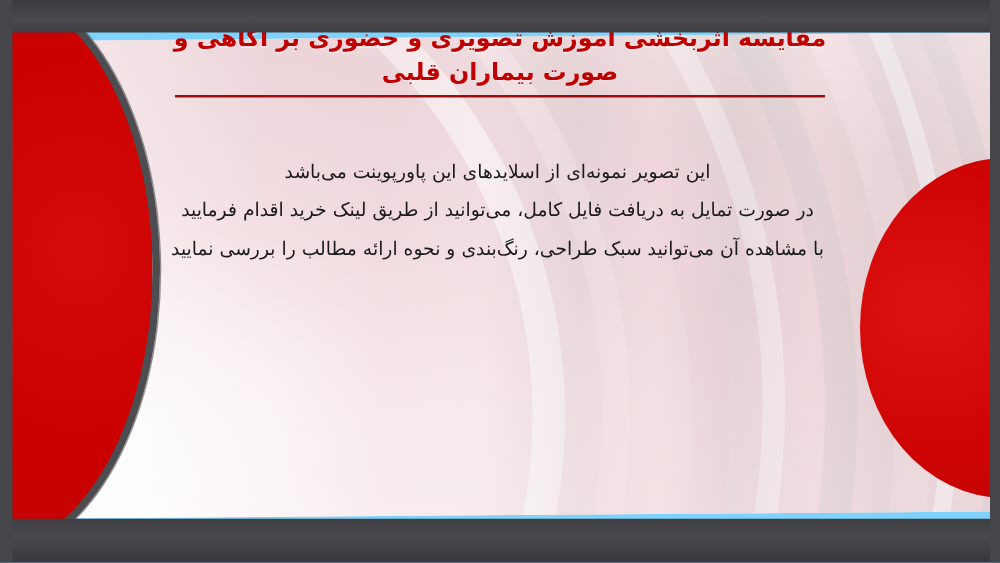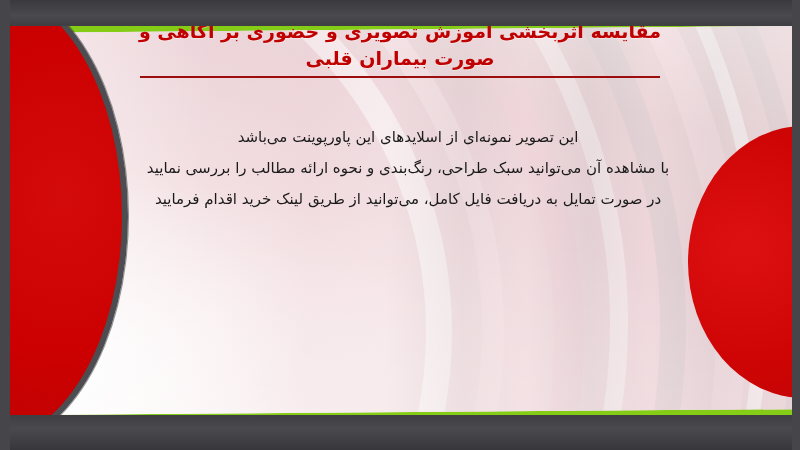--- a/index.html
+++ b/index.html
@@ -12,21 +12,21 @@
     height: 450px;
     overflow: hidden;
     font-family: "DejaVu Sans", "Liberation Sans", sans-serif;
   }
 
   #slide {
     position: relative;
     width: 800px;
     height: 450px;
     overflow: hidden;
-    background: #84cc16;
+    background: #7dd3fc;
   }
 
   
   .frame-top {
     position: absolute;
     left: 0; top: 0;
     width: 800px; height: 26px;
     background: linear-gradient(180deg,#3a3a3e 0%, #4a4a4e 60%, #3f3f43 100%);
     z-index: 40;
   }
@@ -171,21 +171,21 @@
     position: absolute;
     left: 140px;
     top: 76px;
     width: 520px;
     height: 2px;
     background: #9c0d0d;
   }
 
   .body-block {
     position: absolute;
-    left: 123px;
+    left: 113px;
     top: 122px;
     width: 570px;
     direction: rtl;
     text-align: center;
     color: #1a1a1a;
     font-size: 15px;
     line-height: 2.05;
     font-weight: normal;
   }
   .body-line { white-space: nowrap; }
@@ -229,18 +229,18 @@
 
     <div class="title">
       <div>مقایسه اثربخشی آموزش تصویری و حضوری بر آگاهی و</div>
       <div>صورت بیماران قلبی</div>
     </div>
 
     <div class="title-rule"></div>
 
     <div class="body-block">
       <div class="body-line">این تصویر نمونه‌ای از اسلایدهای این پاورپوینت می‌باشد</div>
+      <div class="body-line">در صورت تمایل به دریافت فایل کامل، می‌توانید از طریق لینک خرید اقدام فرمایید</div>
       <div class="body-line">با مشاهده آن می‌توانید سبک طراحی، رنگ‌بندی و نحوه ارائه مطالب را بررسی نمایید</div>
-      <div class="body-line">در صورت تمایل به دریافت فایل کامل، می‌توانید از طریق لینک خرید اقدام فرمایید</div>
     </div>
 
   </div>
 </div>
 
 </body></html>

